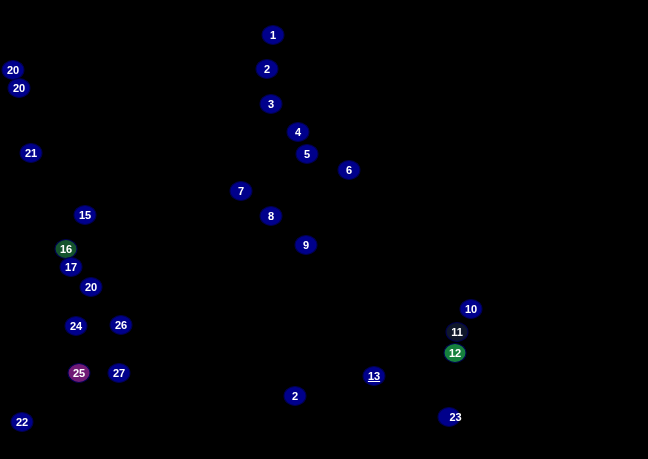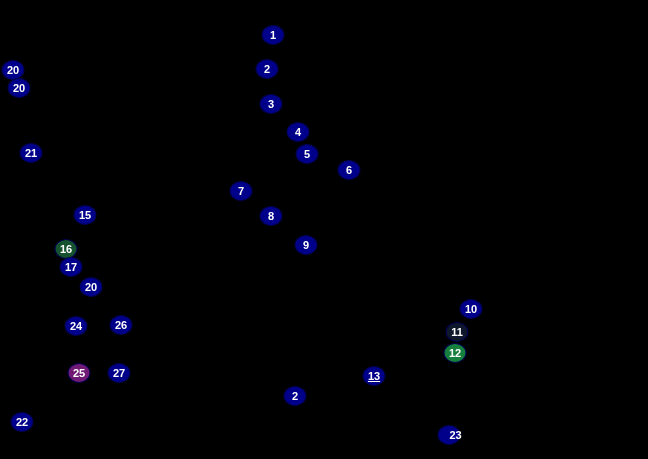--- a/index.html
+++ b/index.html
@@ -52,18 +52,18 @@
     <div class="marker" style="left: 374px; top: 376px; background: rgb(0, 0, 139); border-color: rgb(0, 0, 80); color: rgb(255, 255, 255); text-decoration: underline;">13</div>
     <div class="marker" style="left: 295px; top: 396px; background: rgb(0, 0, 139); border-color: rgb(0, 0, 80); color: rgb(255, 255, 255);">2</div>
     <div class="marker" style="left: 85px; top: 215px; background: rgb(0, 0, 139); border-color: rgb(0, 0, 80); color: rgb(255, 255, 255);">15</div>
     <div class="marker" style="left: 66px; top: 249px; background: #14532d; border-color: rgb(0, 0, 80); color: rgb(255, 255, 255);">16</div>
     <div class="marker" style="left: 71px; top: 267px; background: rgb(0, 0, 139); border-color: rgb(0, 0, 80); color: rgb(255, 255, 255); text-align: right;">17</div>
     <div class="marker" style="left: 91px; top: 287px; background: rgb(0, 0, 139); border-color: rgb(0, 0, 80); color: rgb(255, 255, 255);">20</div>
     <div class="marker" style="left: 13px; top: 70px; background: rgb(0, 0, 139); border-color: rgb(0, 0, 80); color: rgb(255, 255, 255);">20</div>
     <div class="marker" style="left: 19px; top: 88px; background: rgb(0, 0, 139); border-color: rgb(0, 0, 80); color: rgb(255, 255, 255);">20</div>
     <div class="marker" style="left: 31px; top: 109px; background: rgb(0, 0, 139); border-color: rgb(0, 0, 80); color: rgb(255, 255, 255); margin-top: 44px;">21</div>
     <div class="marker" style="left: 22px; top: 422px; background: rgb(0, 0, 139); border-color: rgb(0, 0, 80); color: rgb(255, 255, 255);">22</div>
-    <div class="marker" style="left: 449px; top: 435px; background: rgb(0, 0, 139); border-color: rgb(0, 0, 80); color: rgb(255, 255, 255); padding-left: 13px;">23</div>
+    <div class="marker" style="left: 449px; top: 417px; background: rgb(0, 0, 139); border-color: rgb(0, 0, 80); color: rgb(255, 255, 255); padding-left: 13px;">23</div>
     <div class="marker" style="left: 76px; top: 326px; background: rgb(0, 0, 139); border-color: rgb(0, 0, 80); color: rgb(255, 255, 255);">24</div>
     <div class="marker" style="left: 79px; top: 373px; background: #701a75; border-color: rgb(0, 0, 80); color: rgb(255, 255, 255);">25</div>
     <div class="marker" style="left: 121px; top: 325px; background: rgb(0, 0, 139); border-color: rgb(0, 0, 80); color: rgb(255, 255, 255);">26</div>
     <div class="marker" style="left: 119px; top: 373px; background: rgb(0, 0, 139); border-color: rgb(0, 0, 80); color: rgb(255, 255, 255); text-align: right;">27</div>
   </div>
 
 </body></html>

